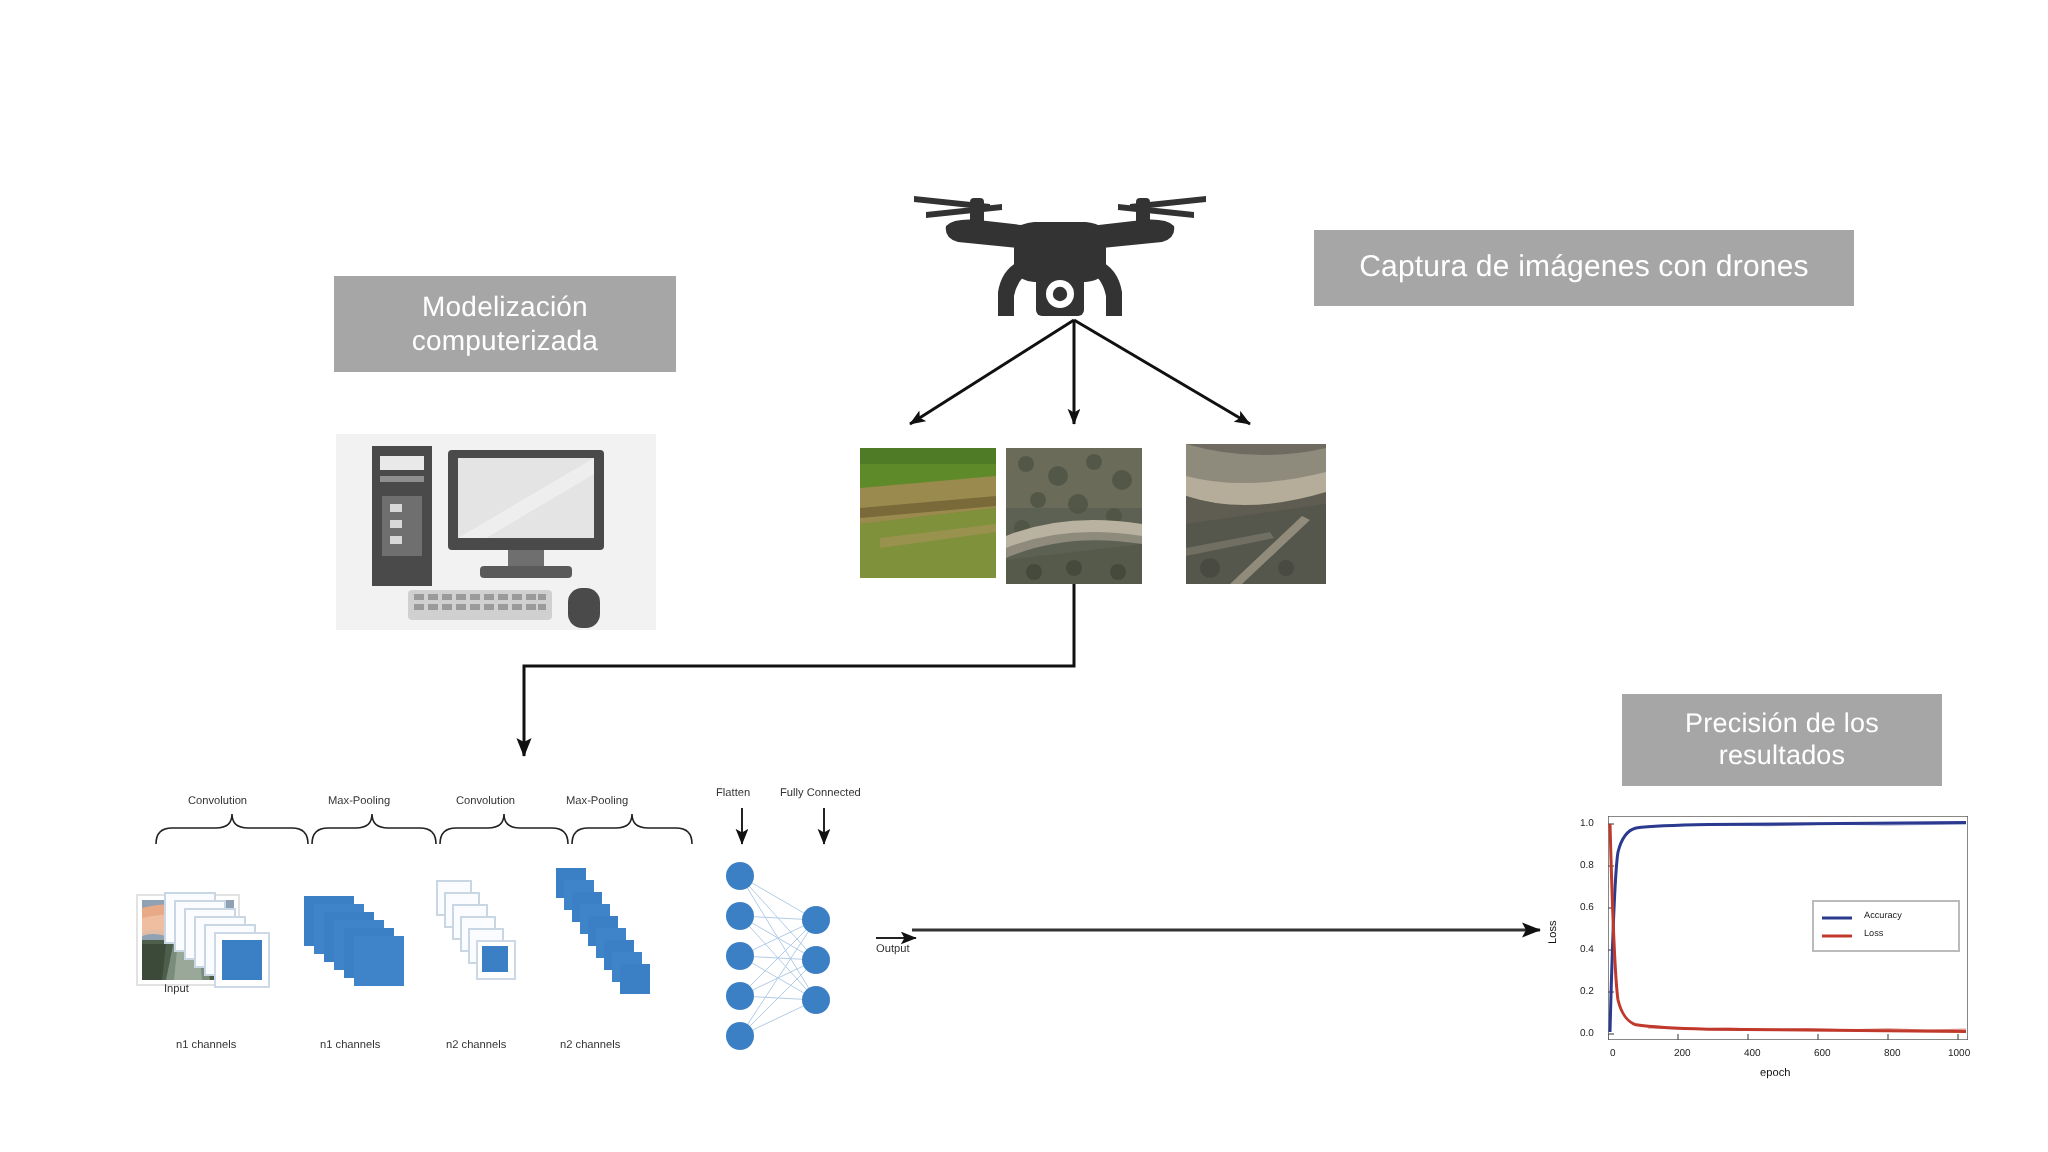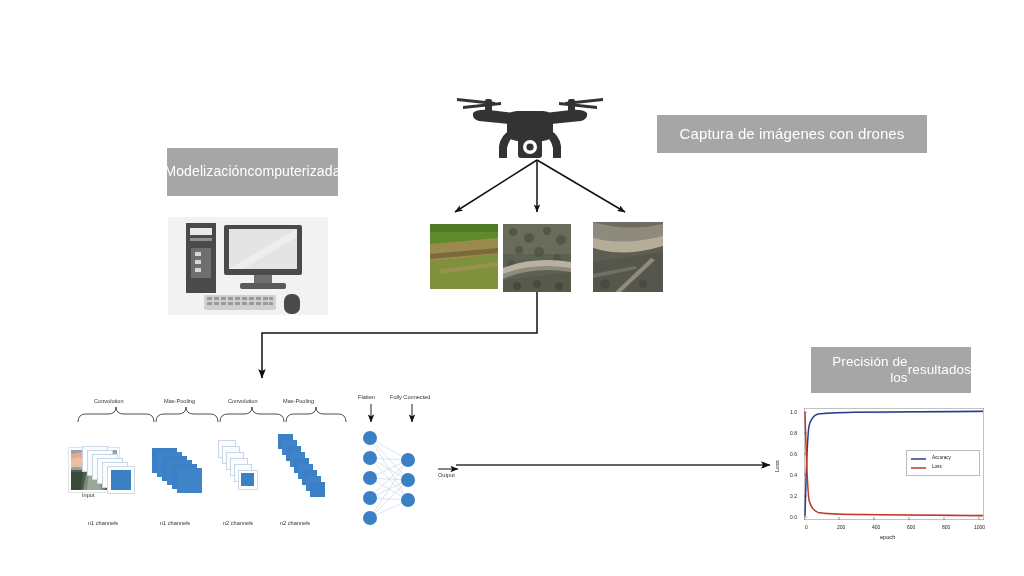--- a/index.html
+++ b/index.html
@@ -42,27 +42,27 @@
 </style>
 </head>
 <body>
 
 <div class="stage">
 
   <div class="caption abs" style="left:657px;top:115px;width:270px;height:38px;font-size:15px;">
     <span>Captura de imágenes con drones</span>
   </div>
 
-  <div class="caption abs" style="left:167px;top:148px;width:171px;height:48px;font-size:14px;">
+  <div class="caption abs" style="left:167px;top:138px;width:171px;height:48px;font-size:14px;flex-direction:column;">
     <span>Modelización</span>
     <span>computerizada</span>
   </div>
 
 
-  <div class="caption abs" style="left:811px;top:347px;width:160px;height:46px;font-size:13.5px;flex-direction:row;text-align:right;">
+  <div class="caption abs" style="left:811px;top:347px;width:160px;height:46px;font-size:13.5px;flex-direction:column;text-align:right;">
     <span>Precisión de los</span>
     <span>resultados</span>
   </div>
 
   <div class="drone-wrap" style="left:455px;top:82px;width:150px;height:78px;">
     <svg width="150" height="78" viewBox="0 0 150 78">
       <g fill="#333333">
 
         <path d="M2 16 L40 20 L40 23 L2 19 Z"></path>
         <path d="M46 20 L8 24 L8 27 L46 23 Z"></path>

